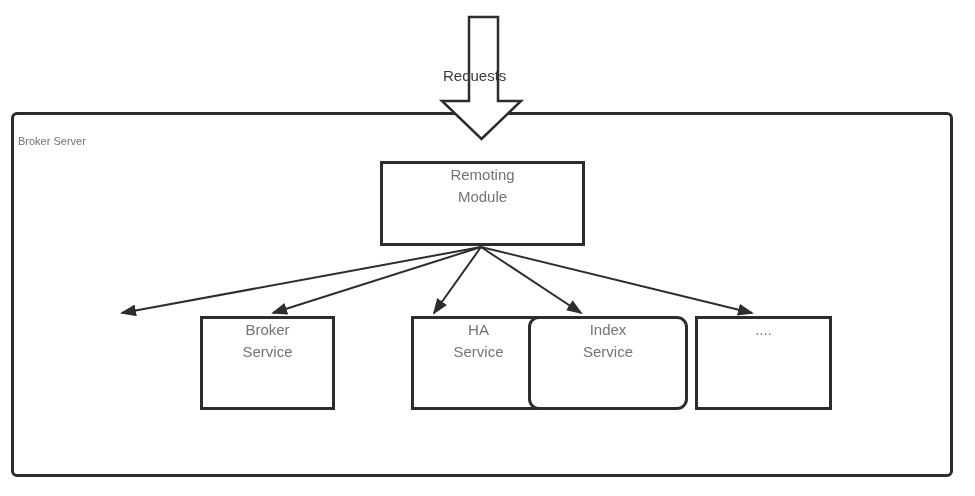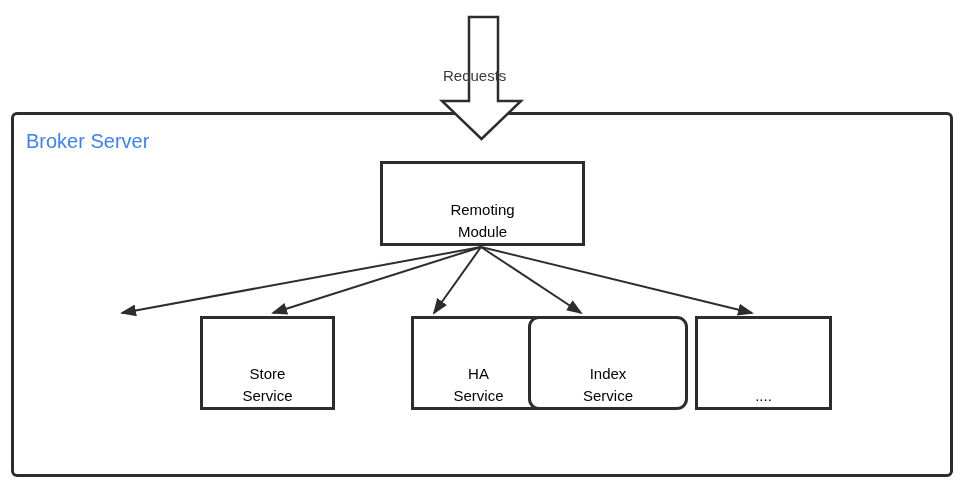--- a/index.html
+++ b/index.html
@@ -21,46 +21,46 @@
     left: 11px;
     top: 112px;
     width: 936px;
     height: 359px;
     border: 3px solid #2d2d2d;
     border-radius: 6px;
     background: #ffffff;
   }
   .broker-label {
     position: absolute;
-    left: 26px;
+    left: 18px;
     top: 132px;
-    font-size: 20px;
+    font-size: 11px;
     line-height: 19px;
-    color: #3b82f6;
+    color: #737373;
     z-index: 4;
   }
   .arrows-layer {
     position: absolute;
     left: 0;
     top: 0;
     width: 975px;
     height: 496px;
     z-index: 2;
   }
   .node {
     position: absolute;
     border: 3px solid #2d2d2d;
     background: #ffffff;
     display: flex;
-    align-items: flex-end;
+    align-items: flex-start;
     justify-content: center;
     text-align: center;
     font-size: 15px;
     line-height: 22px;
-    color: #000000;
+    color: #737373;
     white-space: pre-line;
     z-index: 3;
     box-sizing: border-box;
   }
   .remoting-box {
     left: 380px;
     top: 161px;
     width: 205px;
     height: 85px;
   }
@@ -108,21 +108,21 @@
   </svg>
 
   <div class="requests-label">Requests</div>
 
   <div class="node remoting-box">
     <span>Remoting
 Module</span>
   </div>
 
   <div class="node service-box svc-1">
-    <span>Store
+    <span>Broker
 Service</span>
   </div>
   <div class="node service-box svc-2">
     <span>HA
 Service</span>
   </div>
   <div class="node service-box svc-3">
     <span>Index
 Service</span>
   </div>

